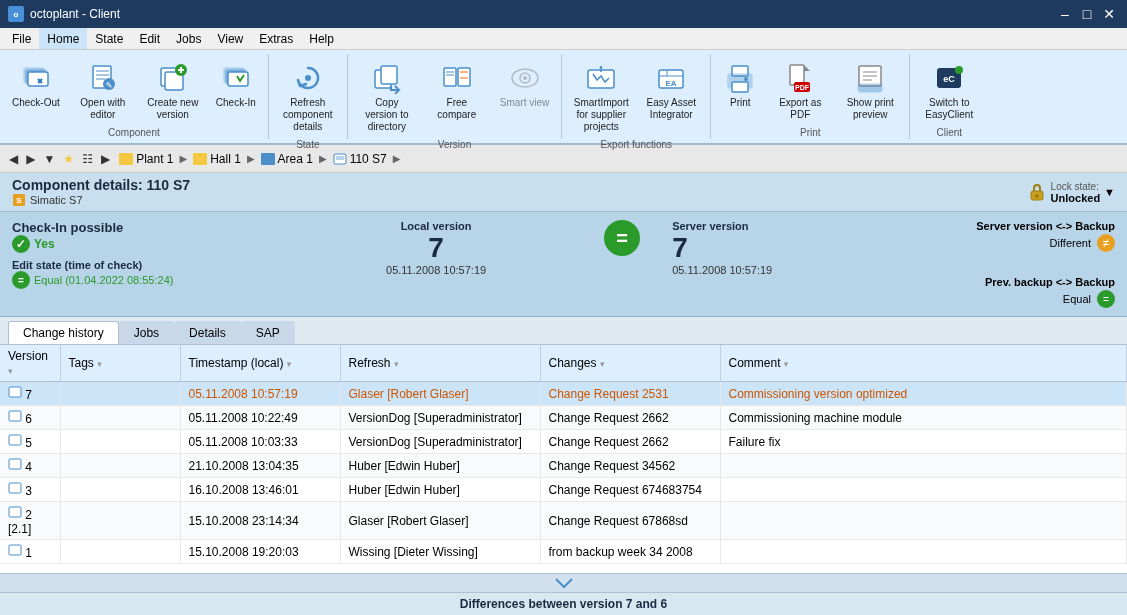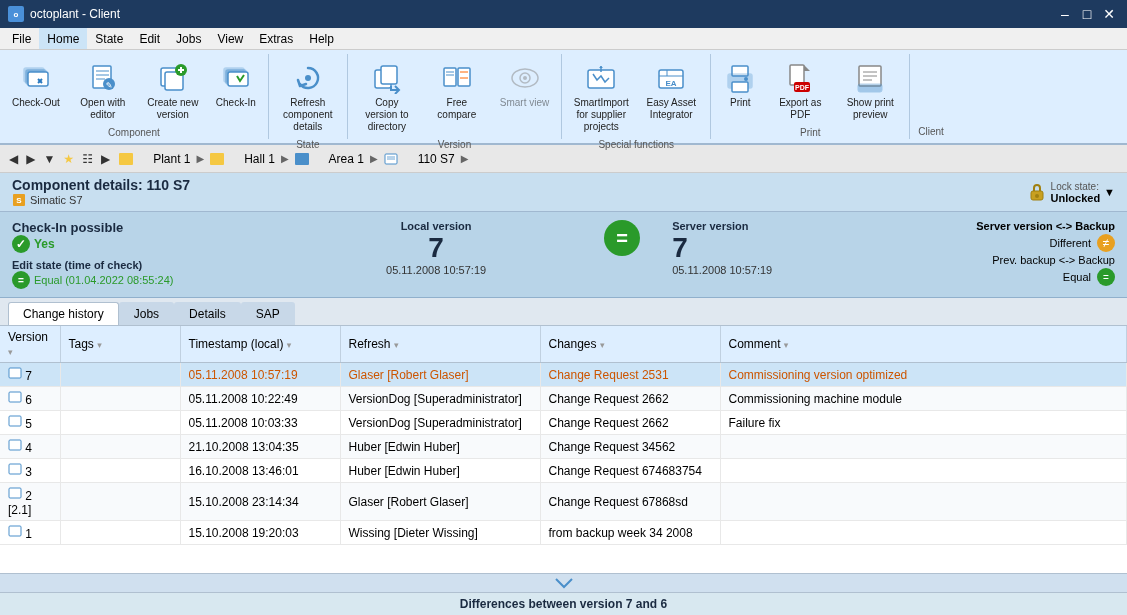--- a/index.html
+++ b/index.html
@@ -23,21 +23,21 @@
     .ribbon-group:last-child { border-right: none; }
     .ribbon-items { display: flex; flex: 1; align-items: flex-start; padding-top: 4px; }
     .ribbon-btn { display: flex; flex-direction: column; align-items: center; padding: 4px 8px; cursor: pointer; min-width: 50px; max-width: 70px; border-radius: 3px; gap: 3px; }
     .ribbon-icon { width: 32px; height: 32px; display: flex; align-items: center; justify-content: center; }
     .ribbon-label { font-size: 10px; text-align: center; line-height: 1.2; color: #222; }
     .ribbon-group-label { font-size: 10px; color: #555; margin-top: auto; padding: 2px 4px; text-align: center; }
 
     
     .breadcrumb-bar { background: #e8e8e8; border-bottom: 1px solid #ccc; height: 28px; display: flex; align-items: center; padding: 0 6px; gap: 2px; }
     .bc-nav { cursor: pointer; padding: 2px 3px; color: #333; }
-    .bc-item { display: flex; align-items: center; gap: 20px; padding: 2px 4px; cursor: pointer; }
+    .bc-item { display: flex; align-items: center; gap: 3px; padding: 2px 4px; cursor: pointer; }
     .bc-folder { width: 14px; height: 12px; background: #f5c842; border-radius: 1px; }
     .bc-folder-plant { background: #f5c842; }
     .bc-folder-hall { background: #f5c842; }
     .bc-folder-area { background: #4a8fca; }
     .bc-arrow { color: #666; font-size: 10px; }
 
     
     .comp-header { background: #c8dff0; padding: 4px 12px; border-bottom: 1px solid #a0b8d0; display: flex; align-items: center; justify-content: space-between; }
     .comp-title { font-size: 14px; font-weight: bold; color: #1a2a40; }
     .comp-subtitle { font-size: 11px; color: #333; display: flex; align-items: center; gap: 4px; }
@@ -244,21 +244,21 @@
           <svg width="32" height="32" viewBox="0 0 32 32">
               <rect x="4" y="8" width="24" height="18" rx="2" fill="white" stroke="#4a8fca" stroke-width="1.5"></rect>
               <line x1="4" y1="14" x2="28" y2="14" stroke="#4a8fca" stroke-width="1"></line>
               <line x1="12" y1="8" x2="12" y2="14" stroke="#4a8fca" stroke-width="1"></line>
               <text x="16" y="24" text-anchor="middle" font-size="8" fill="#4a8fca" font-weight="bold">EA</text>
             </svg>
         </div>
         <span class="ribbon-label">Easy Asset Integrator</span>
       </div>
     </div>
-    <div class="ribbon-group-label">Special functions</div>
+    <div class="ribbon-group-label">Export functions</div>
   </div>
 
   <div class="ribbon-group">
     <div class="ribbon-items">
       <div class="ribbon-btn">
         <div class="ribbon-icon">
           <svg width="32" height="32" viewBox="0 0 32 32">
               <rect x="8" y="4" width="16" height="10" rx="1" fill="white" stroke="#4a8fca" stroke-width="1.5"></rect>
               <rect x="4" y="12" width="24" height="14" rx="2" fill="#4a8fca" opacity="0.3" stroke="#4a8fca" stroke-width="1.5"></rect>
               <rect x="8" y="20" width="16" height="10" rx="1" fill="white" stroke="#4a8fca" stroke-width="1.5"></rect>
@@ -288,20 +288,32 @@
               <rect x="4" y="22" width="24" height="8" rx="2" fill="#4a8fca" opacity="0.4" stroke="#4a8fca" stroke-width="1"></rect>
             </svg>
         </div>
         <span class="ribbon-label">Show print preview</span>
       </div>
     </div>
     <div class="ribbon-group-label">Print</div>
   </div>
 
   <div class="ribbon-group" style="border-right:none;">
+    <div class="ribbon-items">
+      <div class="ribbon-btn">
+        <div class="ribbon-icon">
+          <svg width="32" height="32" viewBox="0 0 32 32">
+              <rect x="4" y="6" width="24" height="20" rx="3" fill="#1e3a5f"></rect>
+              <text x="16" y="20" text-anchor="middle" font-size="9" fill="white" font-weight="bold">eC</text>
+              <circle cx="26" cy="8" r="4" fill="#2a9a2a"></circle>
+            </svg>
+        </div>
+        <span class="ribbon-label">Switch to EasyClient</span>
+      </div>
+    </div>
     <div class="ribbon-group-label">Client</div>
   </div>
 </div>
 
 <div class="breadcrumb-bar">
   <div class="bc-nav">◀</div>
   <div class="bc-nav">▶</div>
   <div class="bc-nav">▼</div>
   <div class="bc-nav" style="color:#f5c842;">★</div>
   <div class="bc-nav">☷</div>
@@ -391,21 +403,21 @@
       <div class="status-value">7</div>
       <div class="status-date">05.11.2008 10:57:19</div>
     </div>
 
     <div style="text-align:right; padding-left:16px;">
       <div style="font-size:11px; font-weight:bold; margin-bottom:2px;">Server version &lt;-&gt; Backup</div>
       <div class="diff-row" style="justify-content:flex-end;">
         <span style="font-size:11px; ">Different</span>
         <div class="diff-icon">≠</div>
       </div>
-      <div style="font-size:11px; font-weight:normal; margin-top:2px; margin-bottom:2px;">Prev. backup &lt;-&gt; Backup</div>
+      <div style="font-size:11px; font-weight:bold; margin-top:24px; margin-bottom:2px;">Prev. backup &lt;-&gt; Backup</div>
       <div class="diff-row" style="justify-content:flex-end;">
         <span style="font-size:11px;">Equal</span>
         <div class="equal-sm-icon">=</div>
       </div>
     </div>
   </div>
 
   <div class="tab-bar">
     <div class="tab active">Change history</div>
     <div class="tab">Jobs</div>

